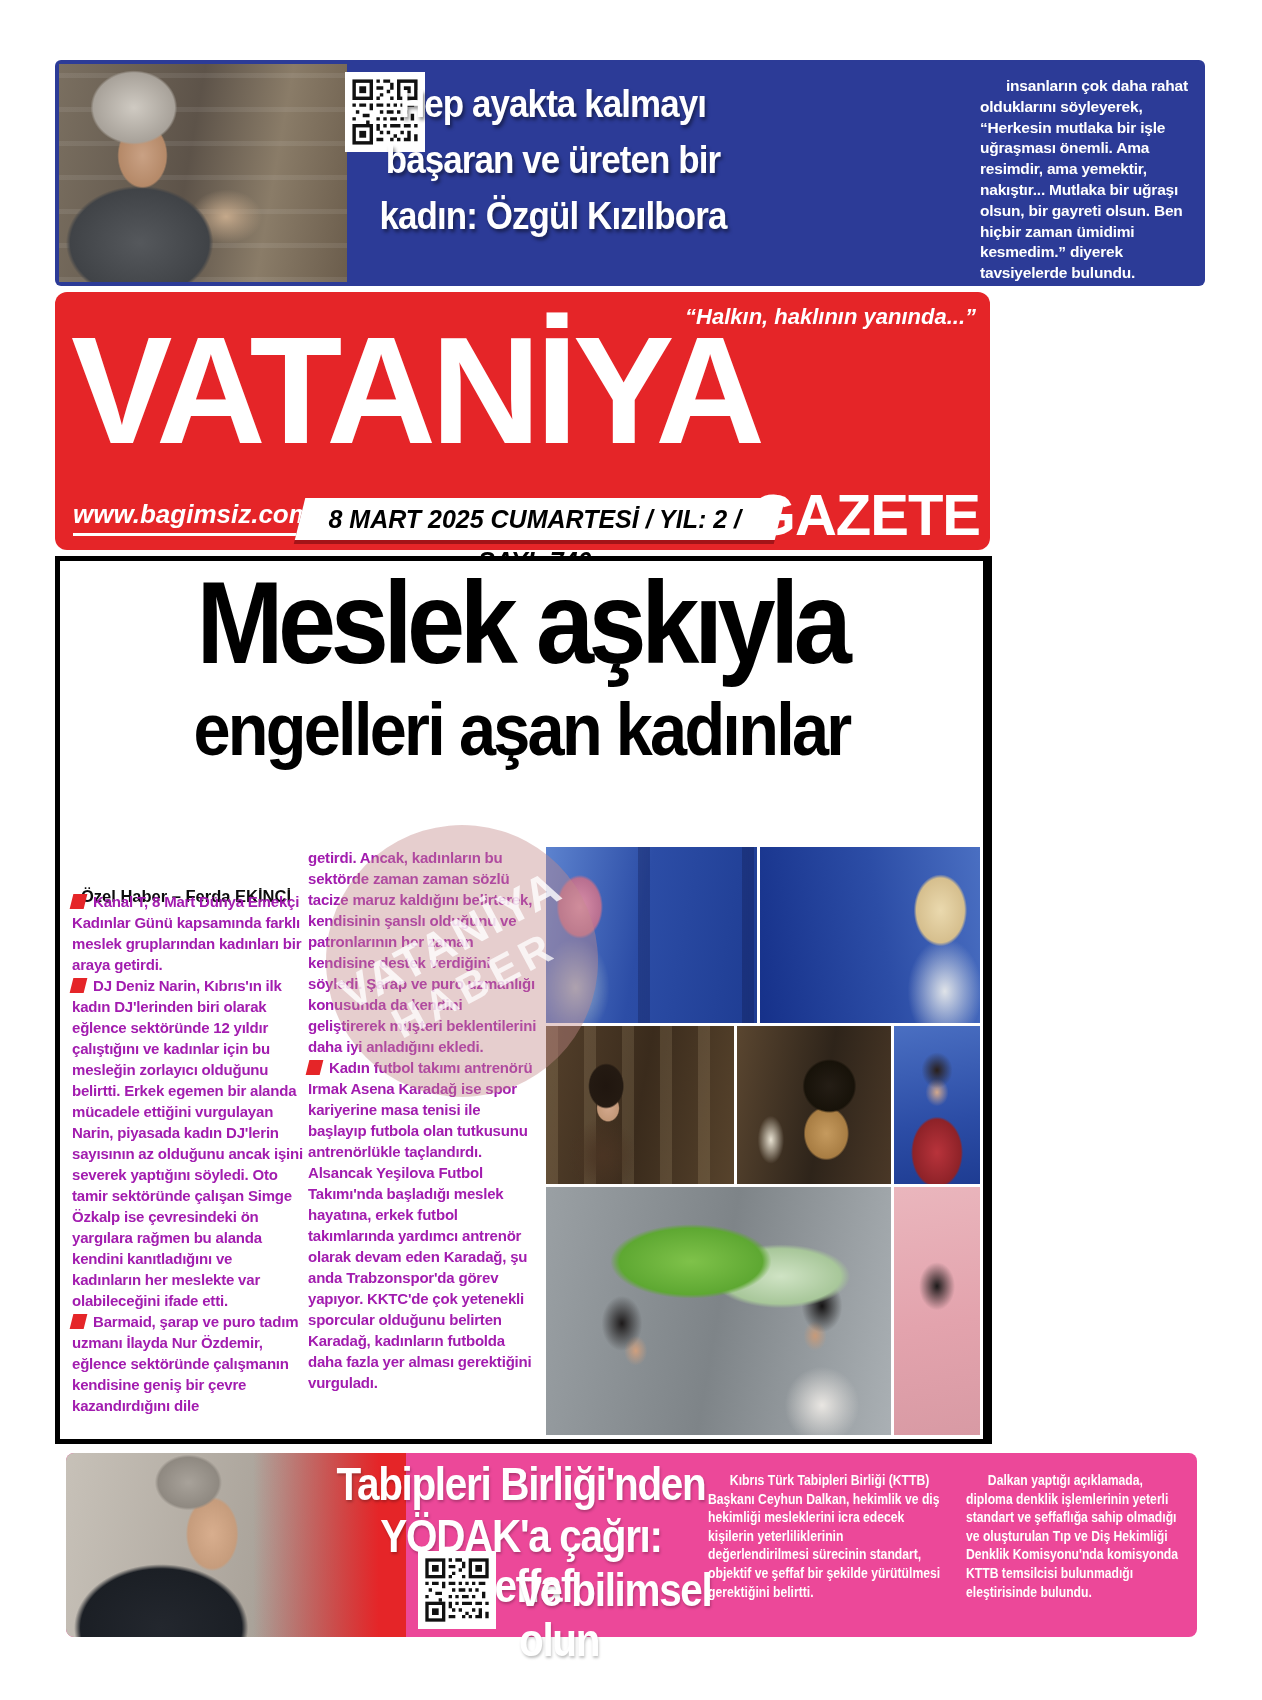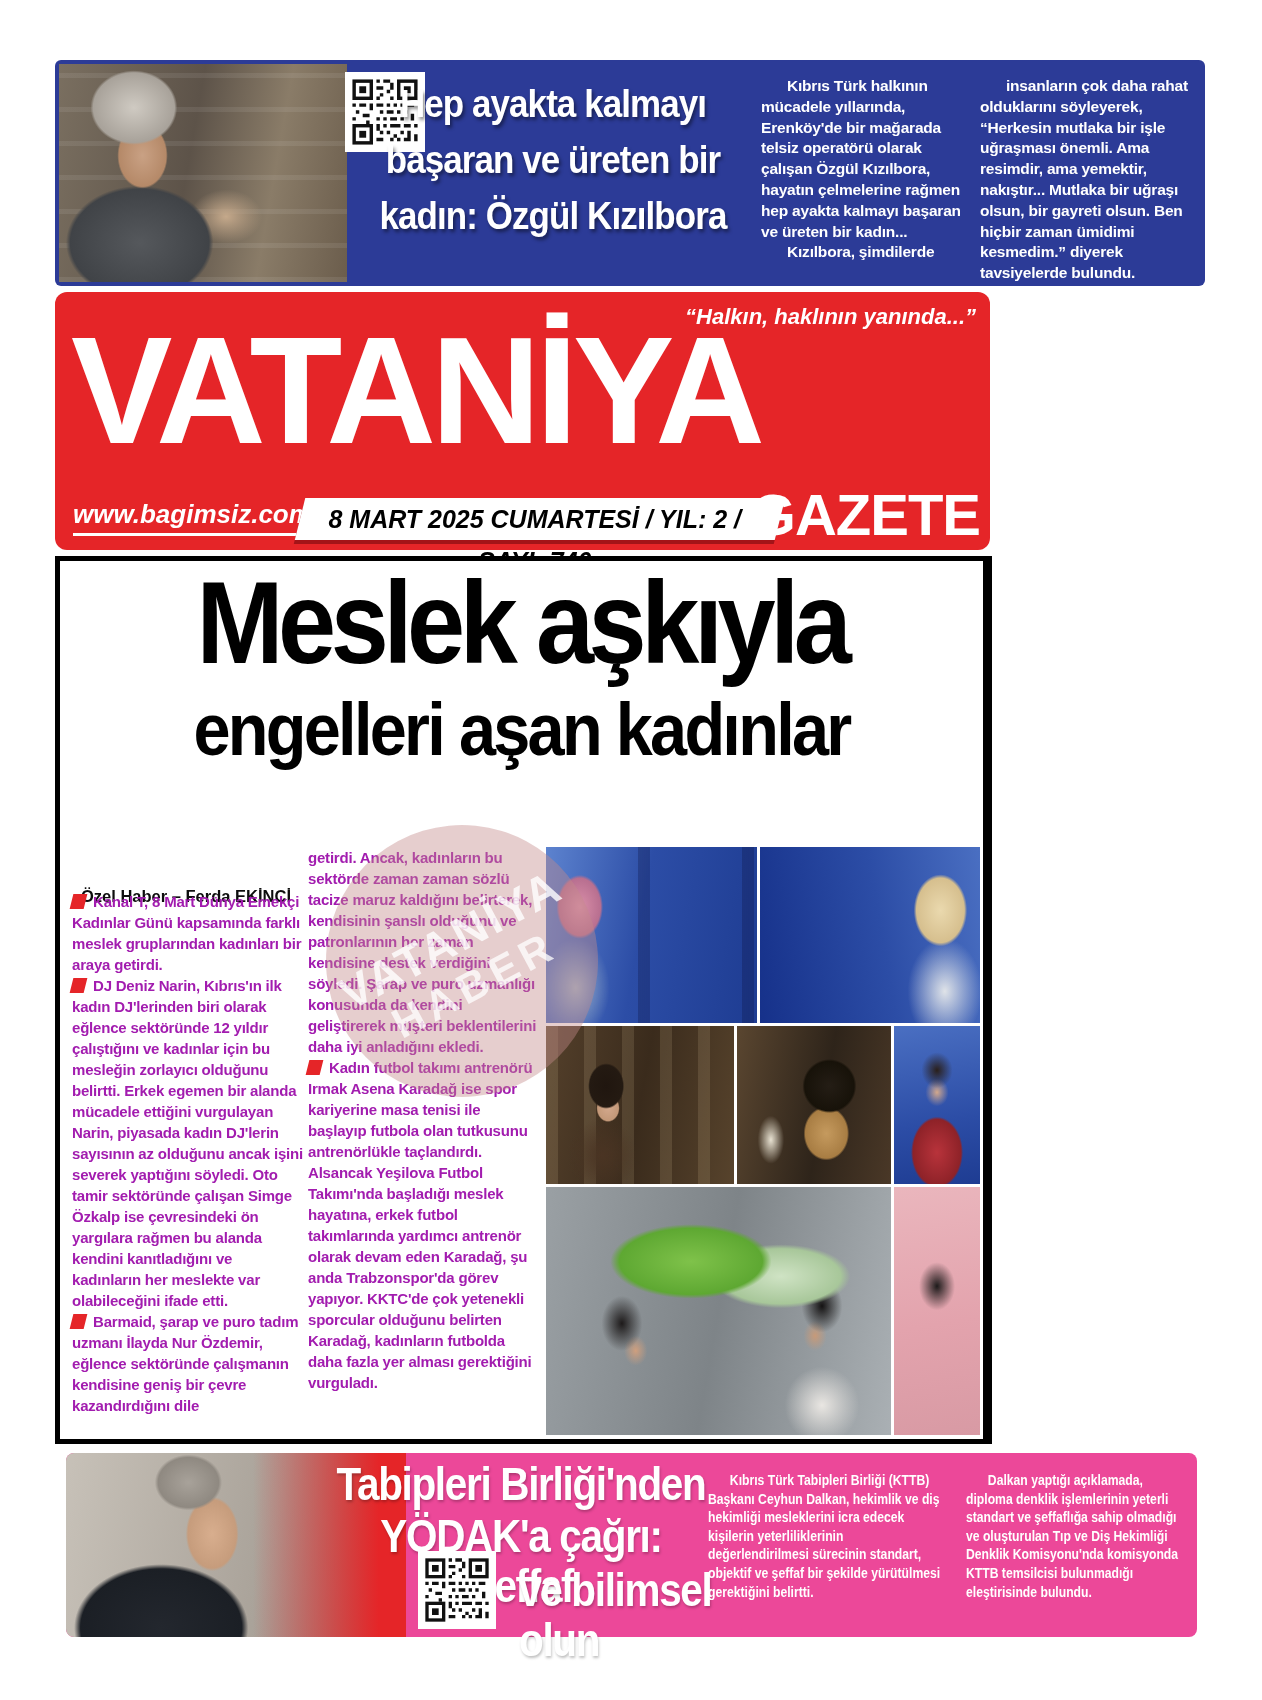--- a/index.html
+++ b/index.html
@@ -160,24 +160,20 @@
 <div id="page">
 
   <section class="top-banner abs">
     <div class="ph ph-elder abs" style="left:4px;top:4px;width:288px;height:218px;"></div>
     <svg class="qr abs" style="left:290px;top:12px;width:80px;height:80px;" viewBox="0 0 21 21">
         <use href="#qr-sym"></use>
       </svg>
     <h2 class="banner-headline abs" style="left:296px;top:16px;width:404px;margin:0;">Hep ayakta kalmayı
 başaran ve üreten bir
 kadın: Özgül Kızılbora</h2>
-    <div class="wcol abs" style="left:706px;top:16px;width:200px;">
-      <p>Kıbrıs Türk halkının mücadele yıllarında, Erenköy'de bir mağarada telsiz operatörü olarak çalışan Özgül Kızılbora, hayatın çelmelerine rağmen hep ayakta kalmayı başaran ve üreten bir kadın...</p>
-      <p>Kızılbora, şimdilerde</p>
-    </div>
     <div class="wcol abs" style="left:925px;top:16px;width:222px;">
       <p>insanların çok daha rahat olduklarını söyleyerek, “Herkesin mutlaka bir işle uğraşması önemli. Ama resimdir, ama yemektir, nakıştır... Mutlaka bir uğraşı olsun, bir gayreti olsun. Ben hiçbir zaman ümidimi kesmedim.” diyerek tavsiyelerde bulundu.</p>
     </div>
   </section>
 
   <section class="masthead abs">
     <div class="slogan abs">“Halkın, haklının yanında...”</div>
     <h1 class="mast-title abs">VATANİYA</h1>
     <div class="website abs">www.bagimsiz.com</div>
     <div class="dateband abs">

